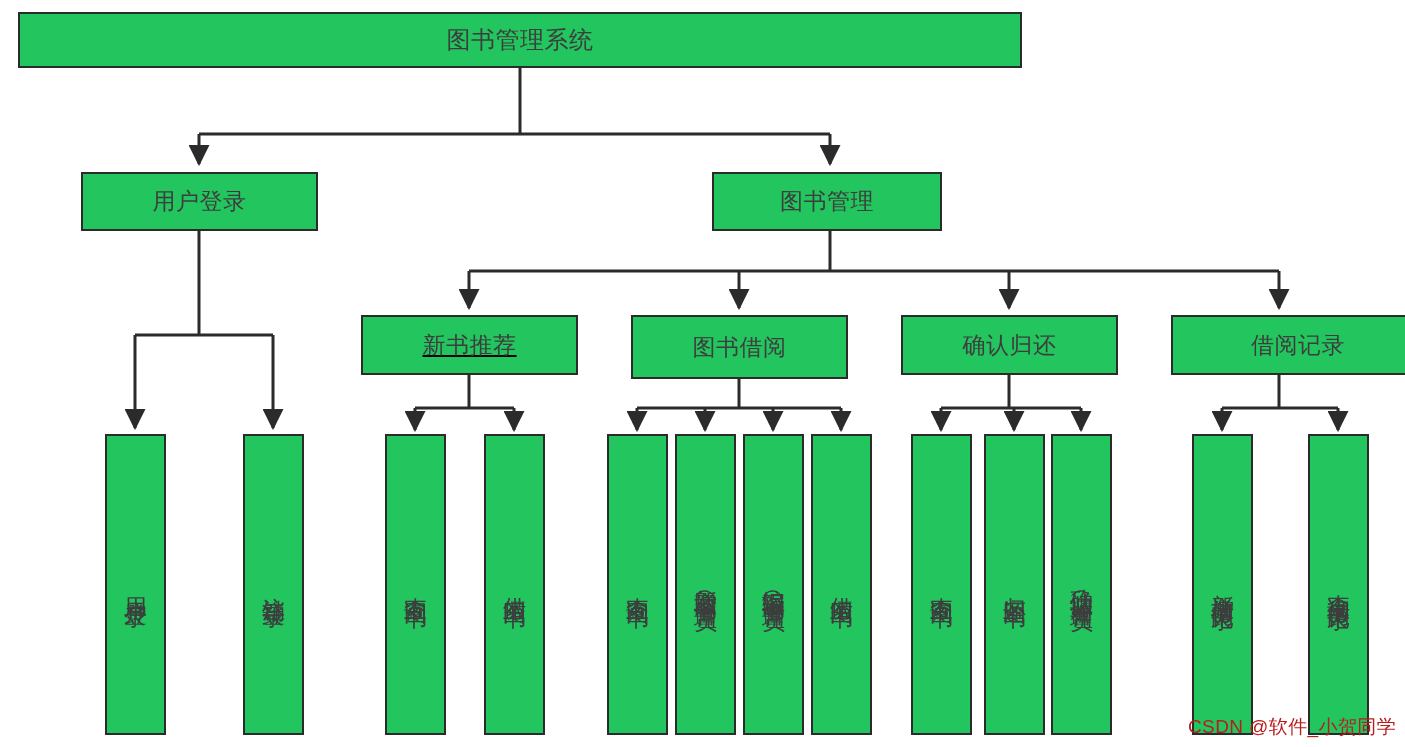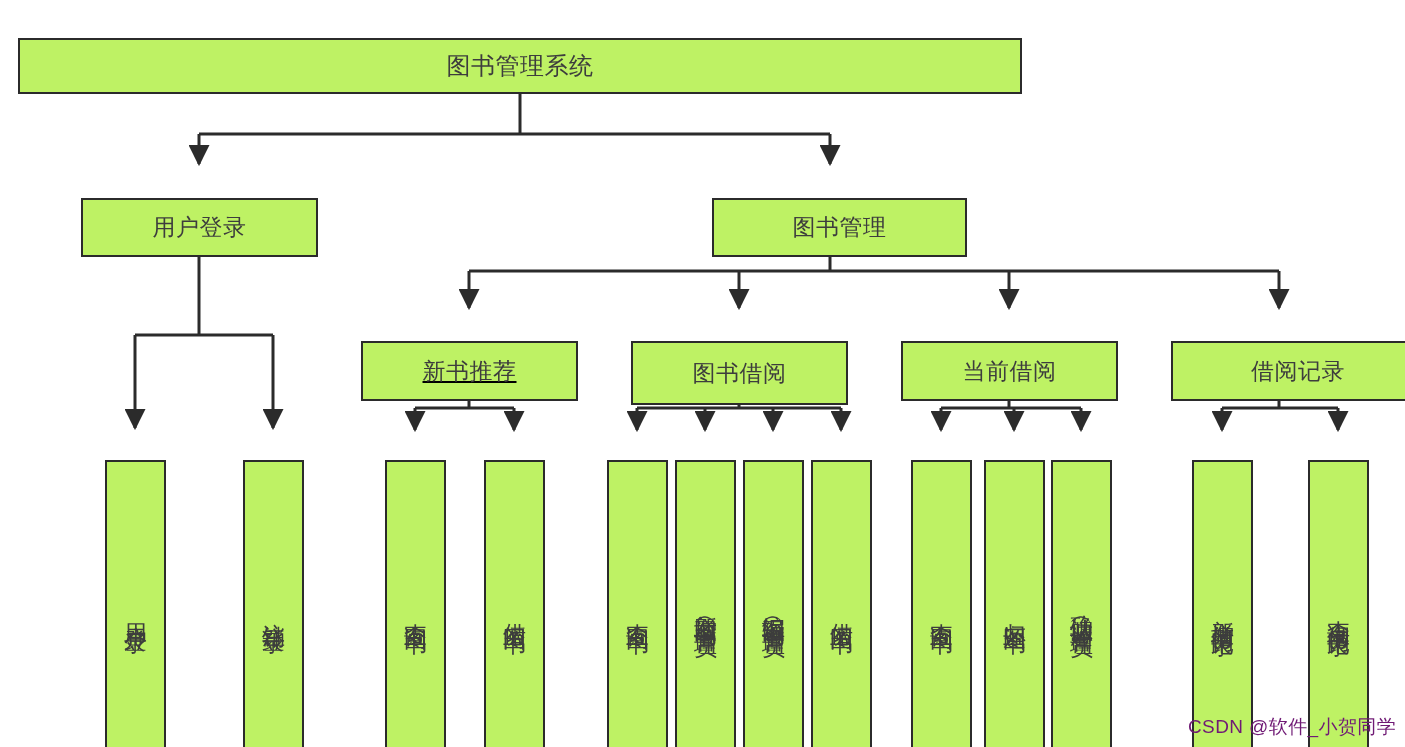--- a/index.html
+++ b/index.html
@@ -22,27 +22,26 @@
     position: absolute;
     left: 0;
     top: 0;
     width: 1405px;
     height: 747px;
     pointer-events: none;
   }
   .node {
     position: absolute;
     box-sizing: border-box;
-    background: #bef264;
+    background: #22c55e;
     border: 2px solid #2b2b2b;
     display: flex;
     align-items: center;
     justify-content: center;
     z-index: 2;
-    margin-top: 26px;
   }
   .node .node-label {
     color: #3d3d3d;
     white-space: pre;
     line-height: 1.14;
     text-align: center;
   }
   .node.horizontal .node-label {
     font-size: 23px;
     letter-spacing: 0.5px;
@@ -59,21 +58,21 @@
     text-orientation: upright;
     font-size: 23px;
     letter-spacing: 3px;
     line-height: 1;
   }
   .watermark {
     position: absolute;
     left: 1188px;
     top: 714px;
     font-size: 19px;
-    color: #701a75;
+    color: #b91c1c;
     white-space: pre;
     z-index: 3;
     letter-spacing: 0.4px;
   }
 </style>
 </head>
 <body>
 
 <div id="diagram-root">
 
@@ -127,32 +126,32 @@
     </g>
   </svg>
 
   <div class="node root horizontal" style="left:18px; top:12px; width:1004px; height:56px;">
     <span class="node-label">图书管理系统</span>
   </div>
 
   <div class="node horizontal" style="left:81px; top:172px; width:237px; height:59px;">
     <span class="node-label">用户登录</span>
   </div>
-  <div class="node horizontal" style="left:712px; top:172px; width:255px; height:59px;">
+  <div class="node horizontal" style="left:712px; top:172px; width:230px; height:59px;">
     <span class="node-label">图书管理</span>
   </div>
 
   <div class="node horizontal" style="left:361px; top:315px; width:217px; height:60px;text-decoration:underline;">
     <span class="node-label">新书推荐</span>
   </div>
   <div class="node horizontal" style="left:631px; top:315px; width:217px; height:64px;">
     <span class="node-label">图书借阅</span>
   </div>
   <div class="node horizontal" style="left:901px; top:315px; width:217px; height:60px;">
-    <span class="node-label">当前借阅</span>
+    <span class="node-label">确认归还</span>
   </div>
   <div class="node horizontal" style="left:1171px; top:315px; width:254px; height:60px;">
     <span class="node-label">借阅记录</span>
   </div>
 
   <div class="node vertical" style="left:105px; top:434px; width:61px; height:301px;">
     <span class="node-label">用户登录</span>
   </div>
   <div class="node vertical" style="left:243px; top:434px; width:61px; height:301px;">
     <span class="node-label">注销登录</span>

